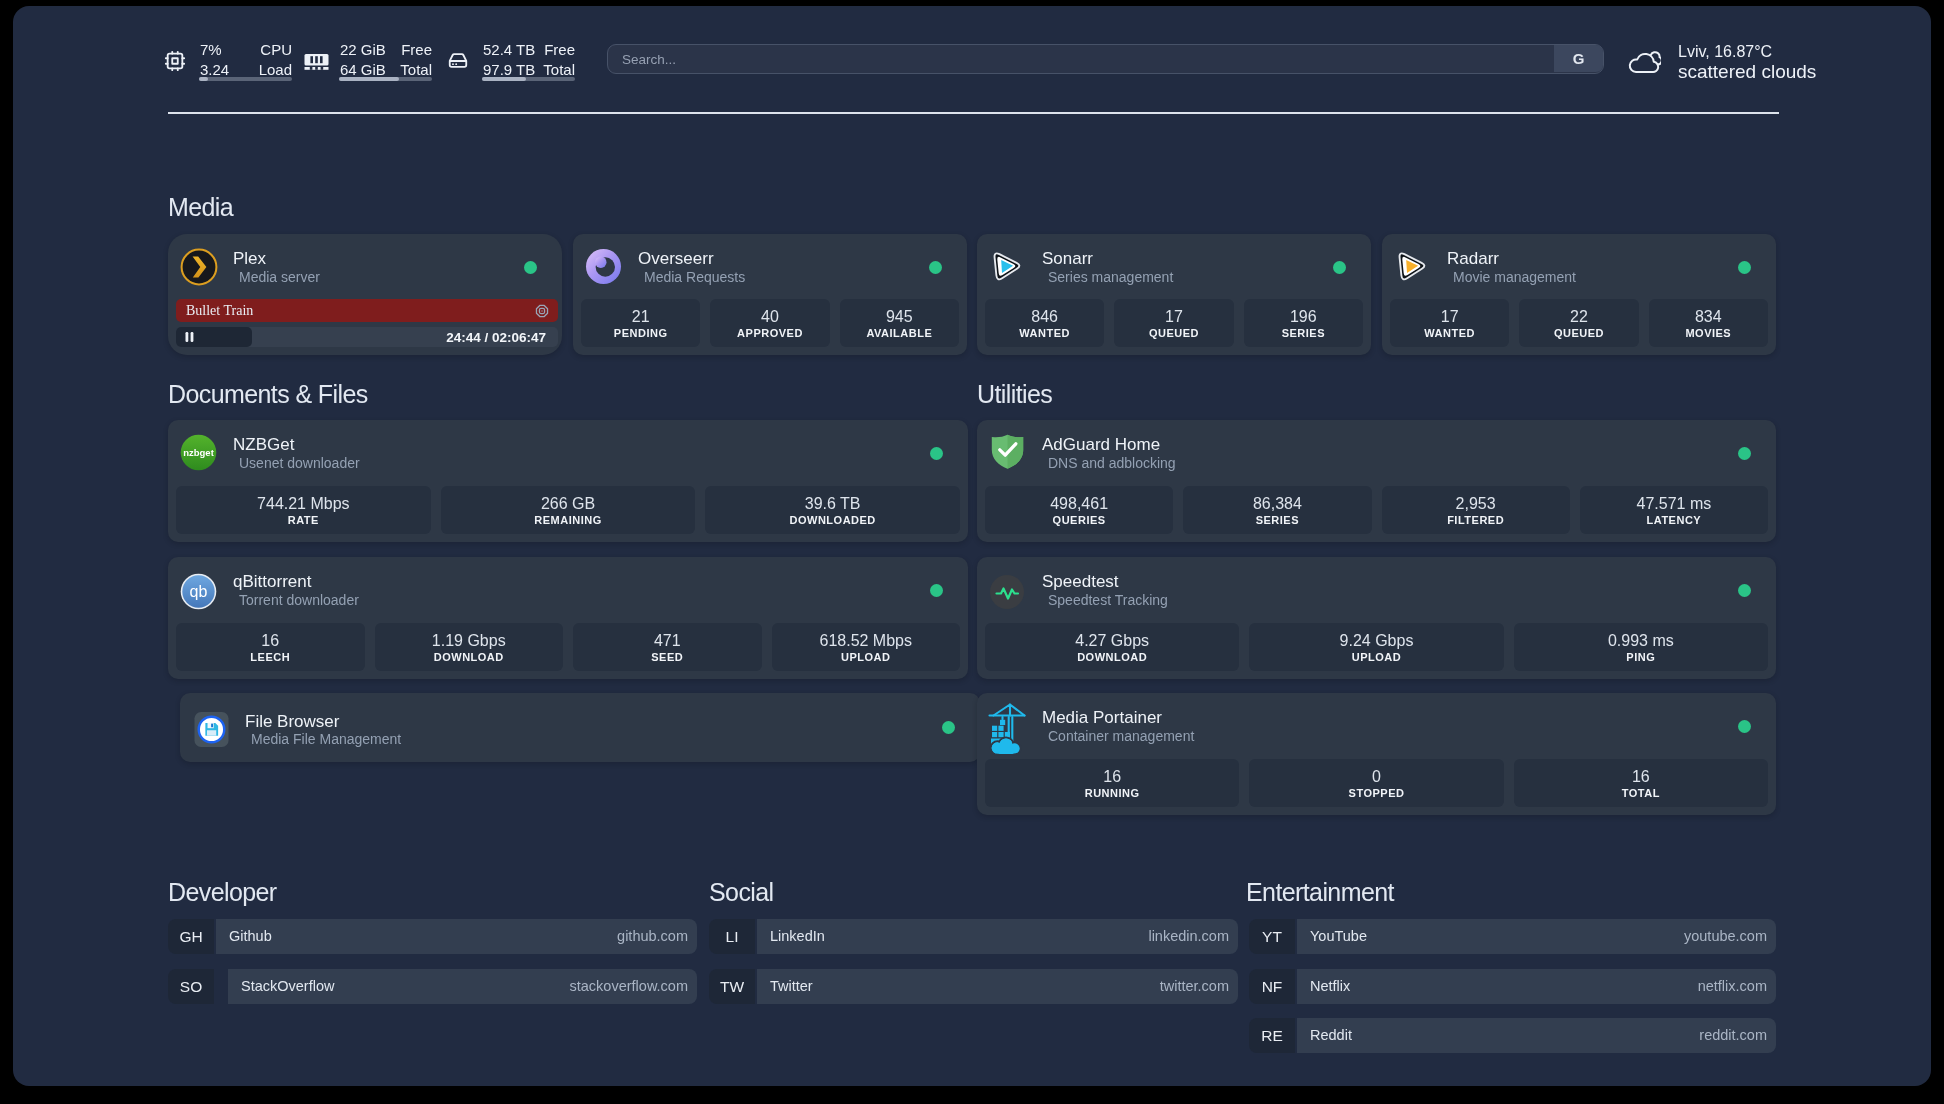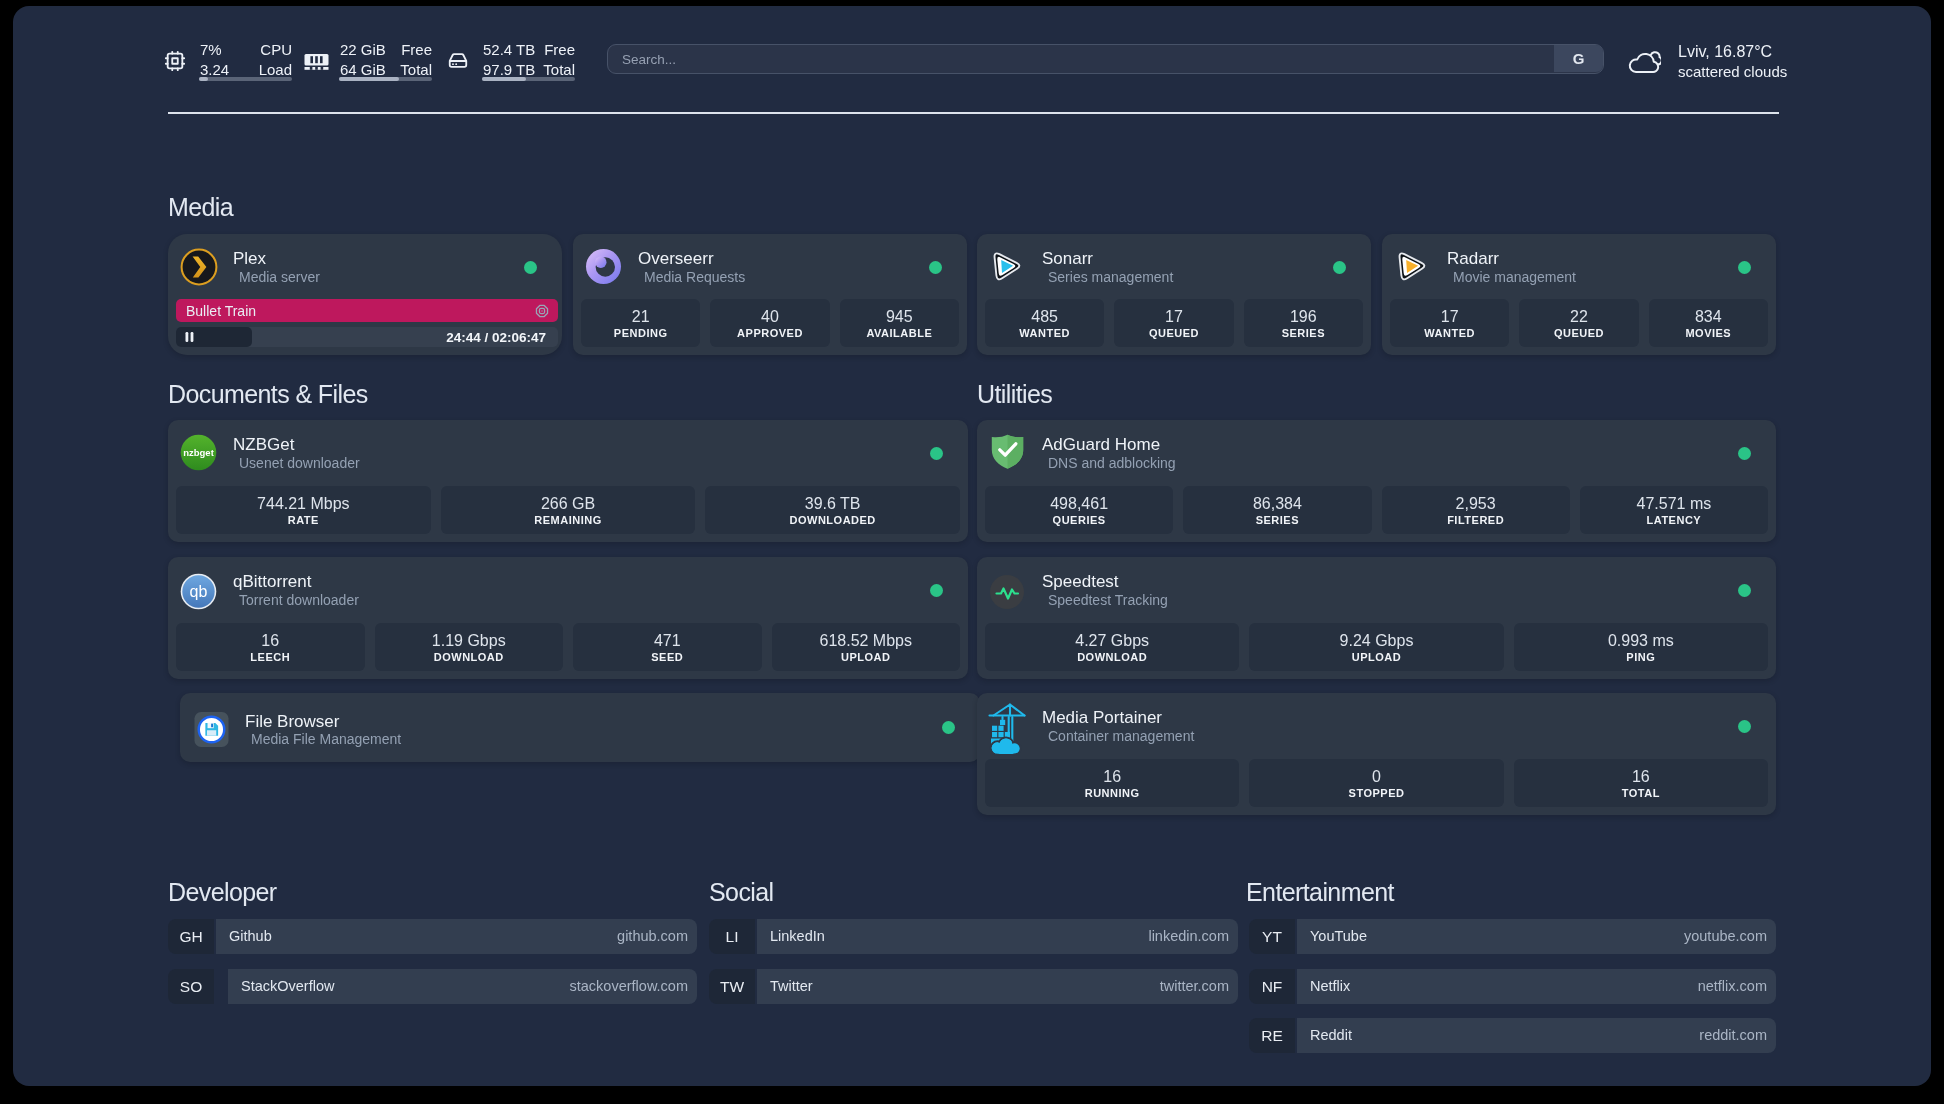--- a/index.html
+++ b/index.html
@@ -12,36 +12,36 @@
 .res svg { position:absolute; left:0; top:11px; }
 .rv { position:absolute; left:36px; top:1px; width:92px; font-size:15px; line-height:19.5px; color:#eef2f8; }
 .rv .r { display:flex; justify-content:space-between; }
 .bar { position:absolute; left:35px; top:38px; width:93px; height:4px; border-radius:2px; background:#5a6477; }
 .bar i { display:block; height:4px; border-radius:2px; background:#a9b2c2; }
 #search { position:absolute; left:607px; top:44px; width:997px; height:30px; background:#2b3449; border:1.5px solid #475268; border-radius:9px; }
 #search .ph { position:absolute; left:14px; top:7px; font-size:13.5px; color:#96a0b2; }
 #search .g { position:absolute; right:0; top:0; width:49px; height:27px; background:#3c475e; border-radius:0 7px 7px 0; text-align:center; line-height:27px; font-size:15px; font-weight:bold; color:#e3e8f0; }
 #weather { position:absolute; left:1678px; top:42px; color:#eef2f8; }
 #weather .l1 { font-size:16px; line-height:19.5px; }
-#weather .l2 { font-size:15px; line-height:19.5px; }
+#weather .l2 { font-size:19px; line-height:19.5px; }
 #sep { position:absolute; left:168px; top:112px; width:1611px; height:2px; background:#dde3ec; }
 
 .h { position:absolute; font-size:25px; color:#e2e8f1; letter-spacing:-0.6px; }
 
 .card { position:absolute; background:#2e3846; border-radius:10px; box-shadow:0 2px 5px rgba(10,14,22,0.25); }
 .icon { position:absolute; left:12px; top:14px; }
 .t { position:absolute; left:65px; top:15px; font-size:17px; font-weight:500; color:#eff3f8; }
 .s { position:absolute; left:71px; top:35px; font-size:14px; color:#94a1b3; }
 .dot { position:absolute; right:25px; top:27px; width:13px; height:13px; border-radius:50%; background:#2ac487; }
 .stats { position:absolute; left:8px; right:8px; bottom:8px; height:48px; display:flex; gap:10px; }
 .box { flex:1; background:#26303f; border-radius:6px; text-align:center; padding-top:8px; }
 .num { font-size:16px; color:#dee4ec; line-height:19px; }
 .lbl { font-size:11px; font-weight:bold; color:#f1f4f8; line-height:13px; margin-top:1px; letter-spacing:0.5px; }
 
-.prow1 { position:absolute; left:8px; top:65px; right:4px; height:23px; background:#be185d; border-radius:5px; }
+.prow1 { position:absolute; left:8px; top:65px; right:4px; height:23px; background:#7f1d1d; border-radius:5px;font-family:Liberation Serif, serif; }
 .prow1 .mt { position:absolute; left:10px; top:4px; font-size:14px; color:#e9eef4; }
 .prow1 svg { position:absolute; right:9px; top:5px; }
 .prow2 { position:absolute; left:8px; top:93px; right:4px; height:20px; background:#36404f; border-radius:5px; }
 .elapsed { position:absolute; left:0; top:0; width:76px; height:20px; background:#1e2735; border-radius:5px; }
 .ptime { position:absolute; right:12px; top:3px; font-size:13.5px; font-weight:bold; color:#f3f6fa; }
 
 .bm { position:absolute; height:35px; display:flex; }
 .bm .ab { width:46px; background:#1e2737; border-radius:8px 0 0 8px; text-align:center; line-height:35px; font-size:15.5px; color:#e9edf3; margin-right:2px; }
 .bm .bd { flex:1; background:#333e50; border-radius:0 8px 8px 0; position:relative; }
 .bm .nm { position:absolute; left:13px; top:9px; font-size:14.5px; color:#e2e8f0; }
@@ -206,21 +206,21 @@
     <svg class="icon" width="38" height="38" viewBox="0 0 38 38">
       <path d="M10.4 6.2 L27.6 14.8 Q33 17.5 27.9 20.7 L13.1 30.3 Q8 33.5 7.4 27.5 L5.6 9.5 Q5 3.5 10.4 6.2 Z" fill="#0d1217" stroke="#e6e9ee" stroke-width="1.9" stroke-linejoin="round"></path>
       <path d="M11.5 9.4 L24.5 15.9 Q28.1 17.7 24.7 19.9 L13.5 27 Q10.1 29.2 9.7 25.2 L8.3 11.6 Q7.9 7.6 11.5 9.4 Z" fill="#ffffff"></path>
       <path d="M12.2 11.9 L24.1 17.8 L13 25 Z" fill="#27bfec"></path>
     </svg>
     <div class="t">Sonarr</div>
       <div class="s">Series management</div>
       <div class="dot"></div>
     <div class="stats">
       <div class="box">
-          <div class="num">485</div>
+          <div class="num">846</div>
           <div class="lbl">WANTED</div>
         </div>
       <div class="box">
           <div class="num">17</div>
           <div class="lbl">QUEUED</div>
         </div>
       <div class="box">
           <div class="num">196</div>
           <div class="lbl">SERIES</div>
         </div>

